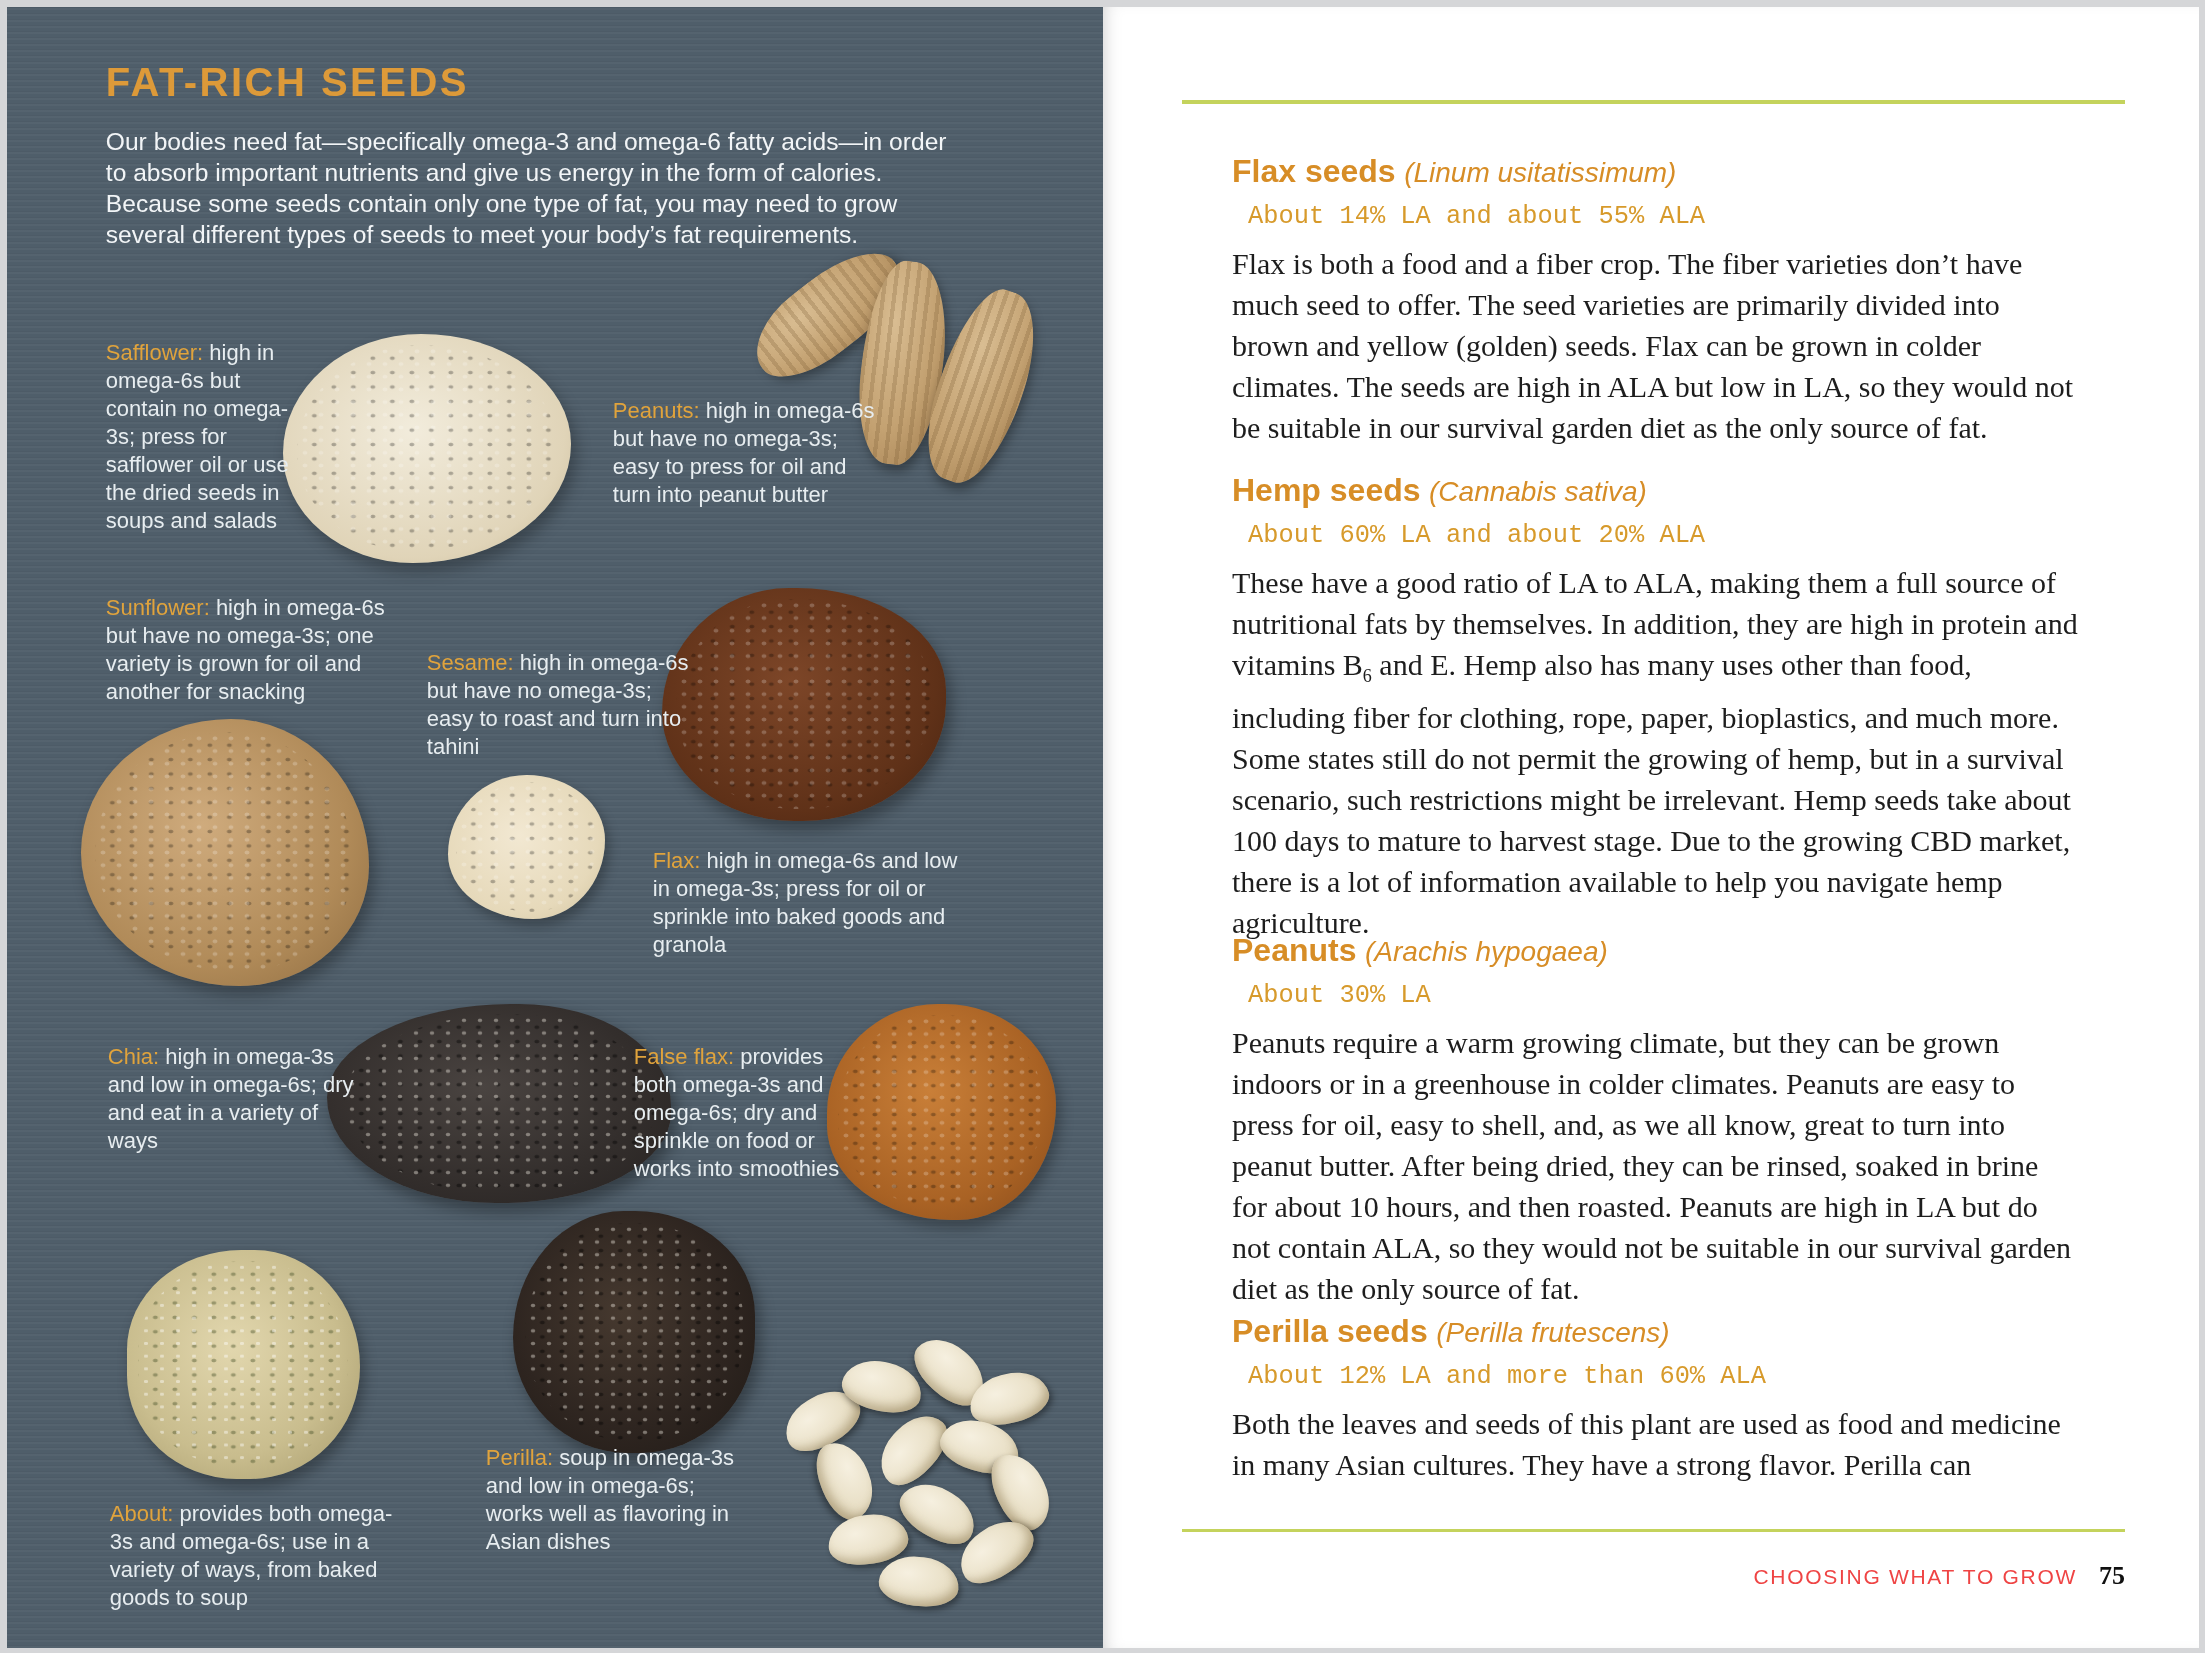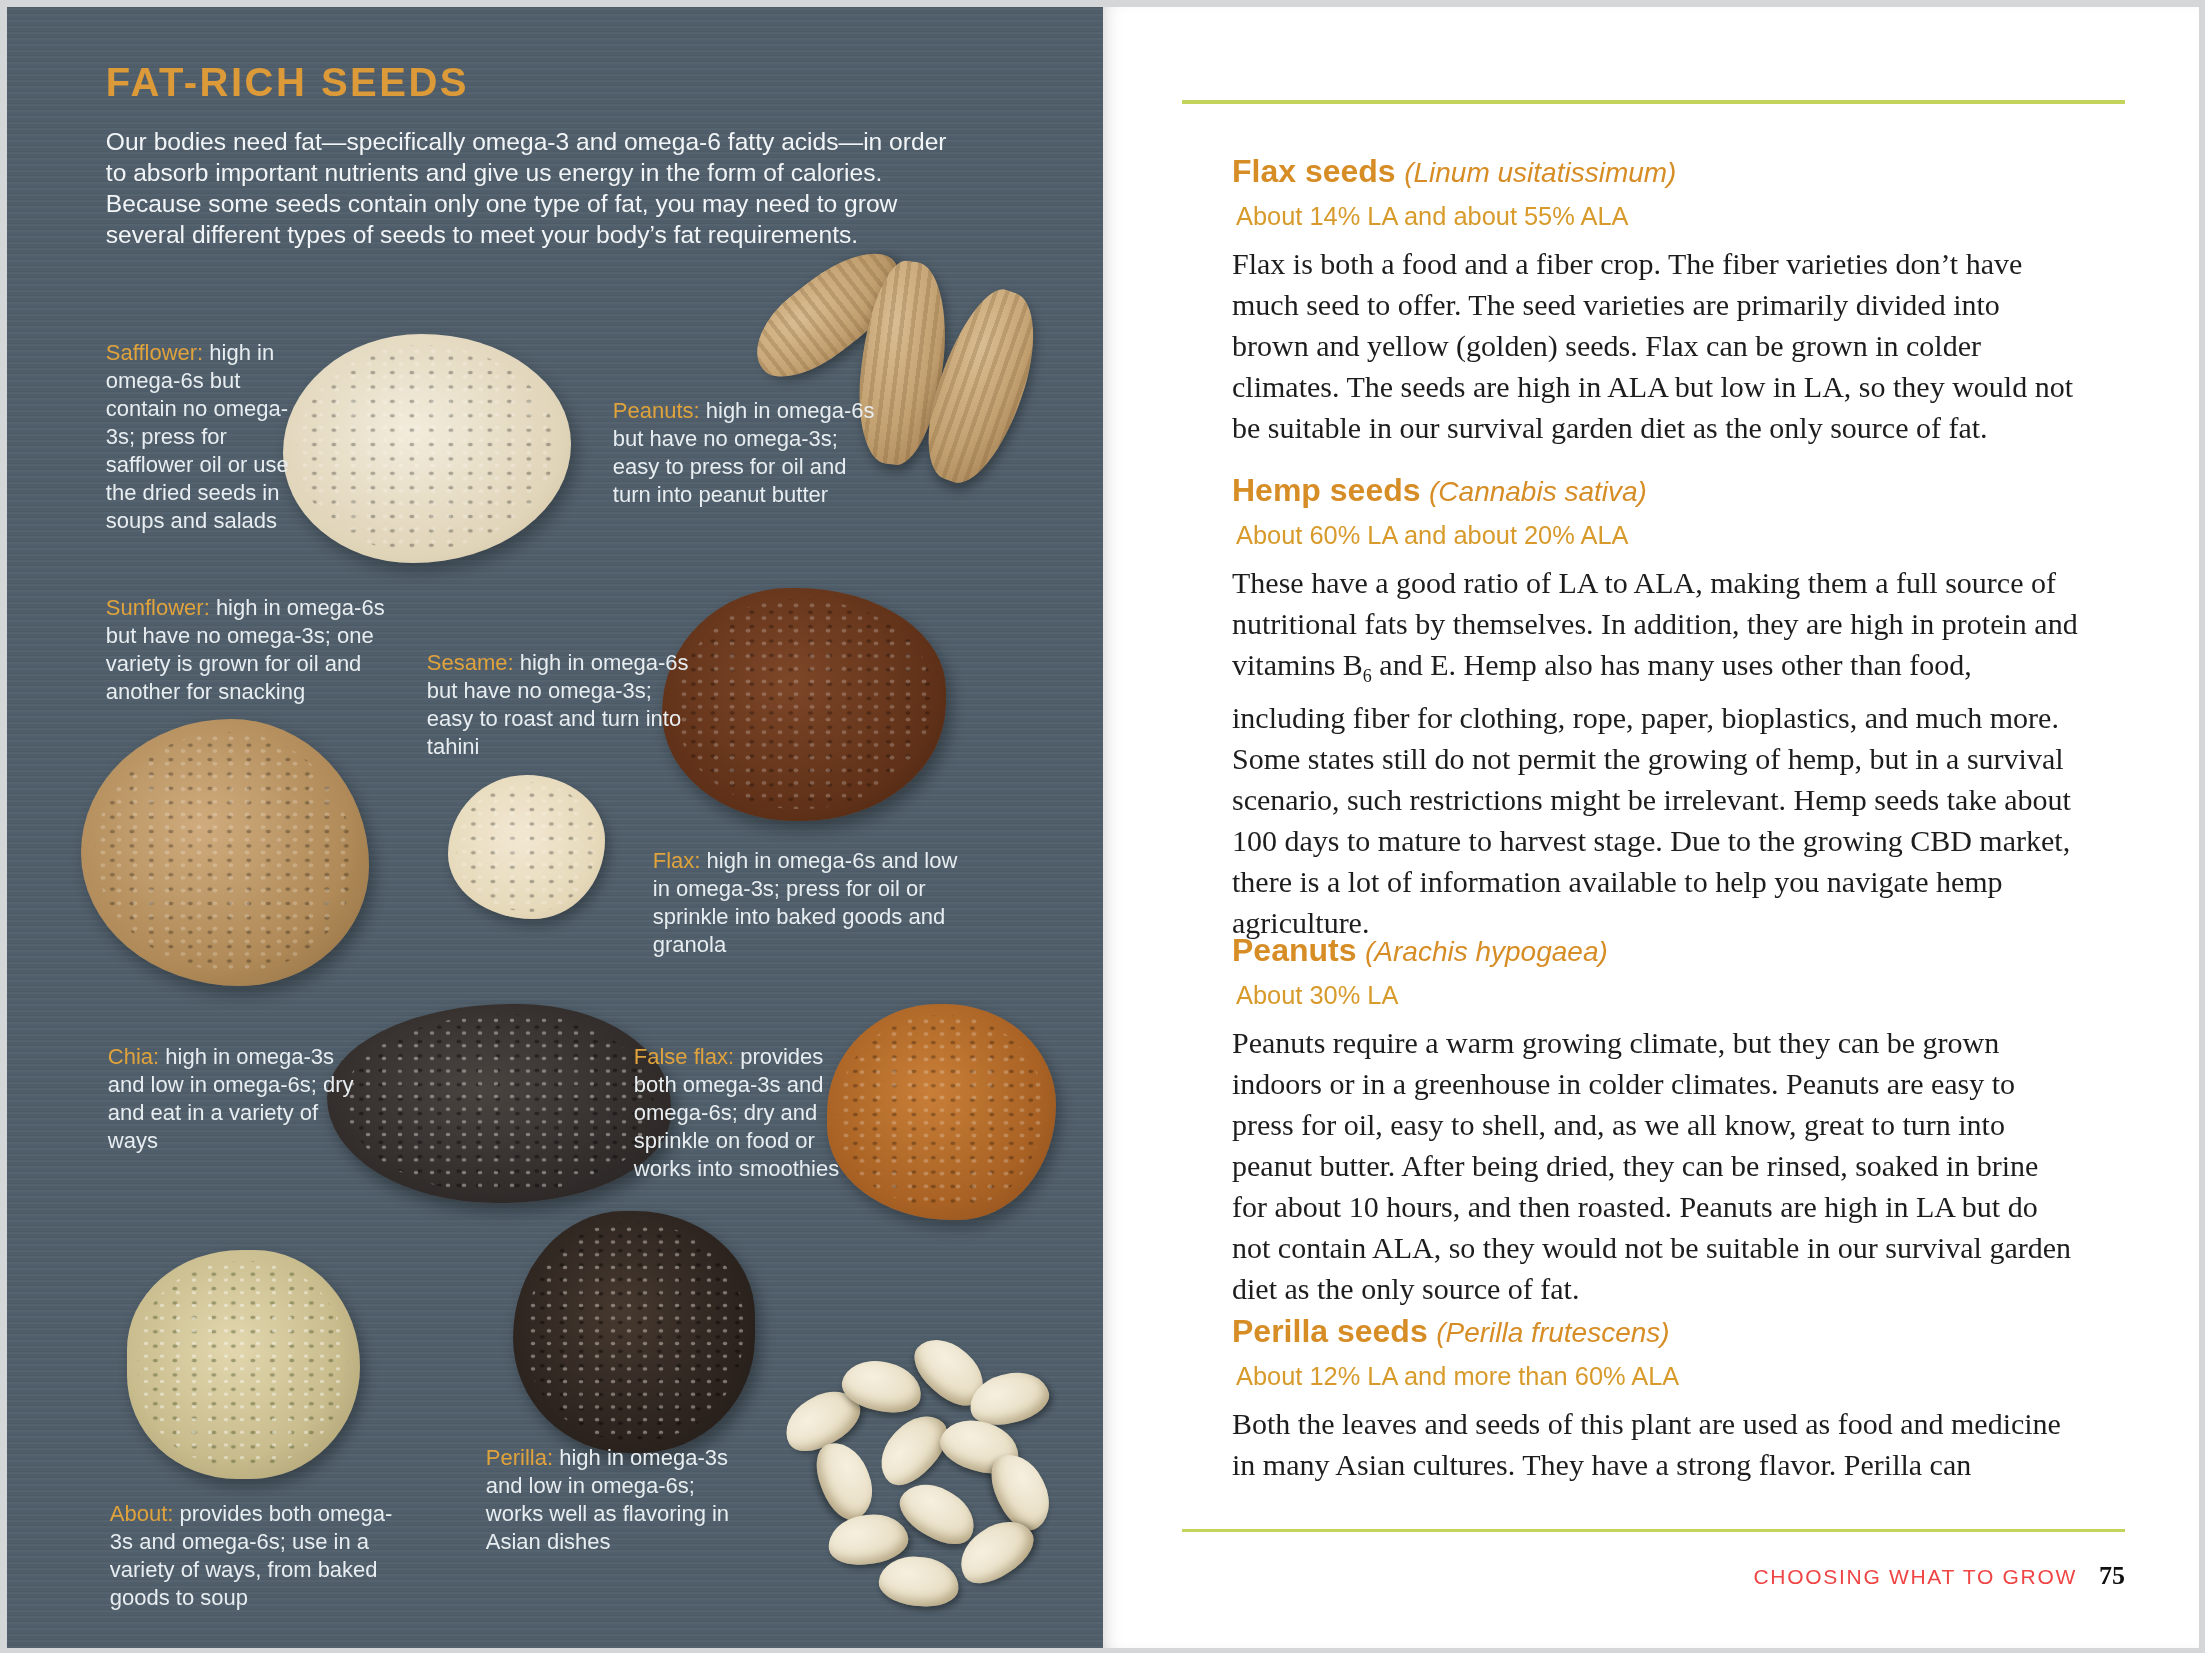--- a/index.html
+++ b/index.html
@@ -57,21 +57,21 @@
     border-radius:50% 50% 50% 50%/62% 62% 44% 44%;
     box-shadow:inset -4.2px -6px 8.5px rgba(120,100,60,.35),2.5px 3.4px 6px rgba(0,0,0,.38);}
 
   
   .rule{position:absolute;left:79px;width:943px;background:#c4d35c;}
   .rule-top{top:93px;height:4.2px;}
   .rule-bottom{top:1522px;height:3.4px;}
   .section{position:absolute;left:129px;width:848px;}
   .sec-head{margin:0;font-size:32px;font-weight:bold;color:#d78d26;display:inline;}
   .sec-latin{font-size:28px;font-style:italic;font-weight:normal;color:#d78d26;margin-left:8.5px;}
-  .sec-sub{margin:12px 0 0 4px;font-size:25.4px;color:#d79a2b;}
+  .sec-sub{margin:12px 0 0 16px;font-size:25.4px;color:#d79a2b;font-family:Liberation Mono, monospace;}
   .sec-body{margin:12px 0 0 0;font-family:"Liberation Serif",serif;font-size:30px;line-height:41px;color:#1d1d1d;}
   .sec-body sub{font-size:0.6em;}
   .footer{position:absolute;left:79px;top:1554px;width:943px;text-align:right;}
   .footer-label{font-size:21px;letter-spacing:1.7px;color:#ef4444;margin-left:13px;}
   .footer-page{font-size:26px;font-weight:bold;color:#101010;margin-left:22px;font-family:Liberation Serif, serif;}
 </style>
 </head>
 <body>
 
 <div class="stage">
@@ -130,21 +130,21 @@
     <div class="caption" style="left:101px;top:1036px;width:246px">
       <span class="cname">Chia:</span>
       <span>high in omega-3s and low in omega-6s; dry and eat in a variety of ways</span>
     </div>
     <div class="caption" style="left:627px;top:1036px;width:219px">
       <span class="cname">False flax:</span>
       <span>provides both omega-3s and omega-6s; dry and sprinkle on food or works into smoothies</span>
     </div>
     <div class="caption" style="left:479px;top:1437px;width:267px">
       <span class="cname">Perilla:</span>
-      <span>high in omega-3s and low in omega-6s; works well as flavoring in Asian dishes</span>
+      <span>soup in omega-3s and low in omega-6s; works well as flavoring in Asian dishes</span>
     </div>
     <div class="caption" style="left:103px;top:1493px;width:293px">
       <span class="cname">About:</span>
       <span>provides both omega-3s and omega-6s; use in a variety of ways, from baked goods to soup</span>
     </div>
   </div>
 
   <div class="page page-right">
 
     <div class="rule rule-top"></div>

